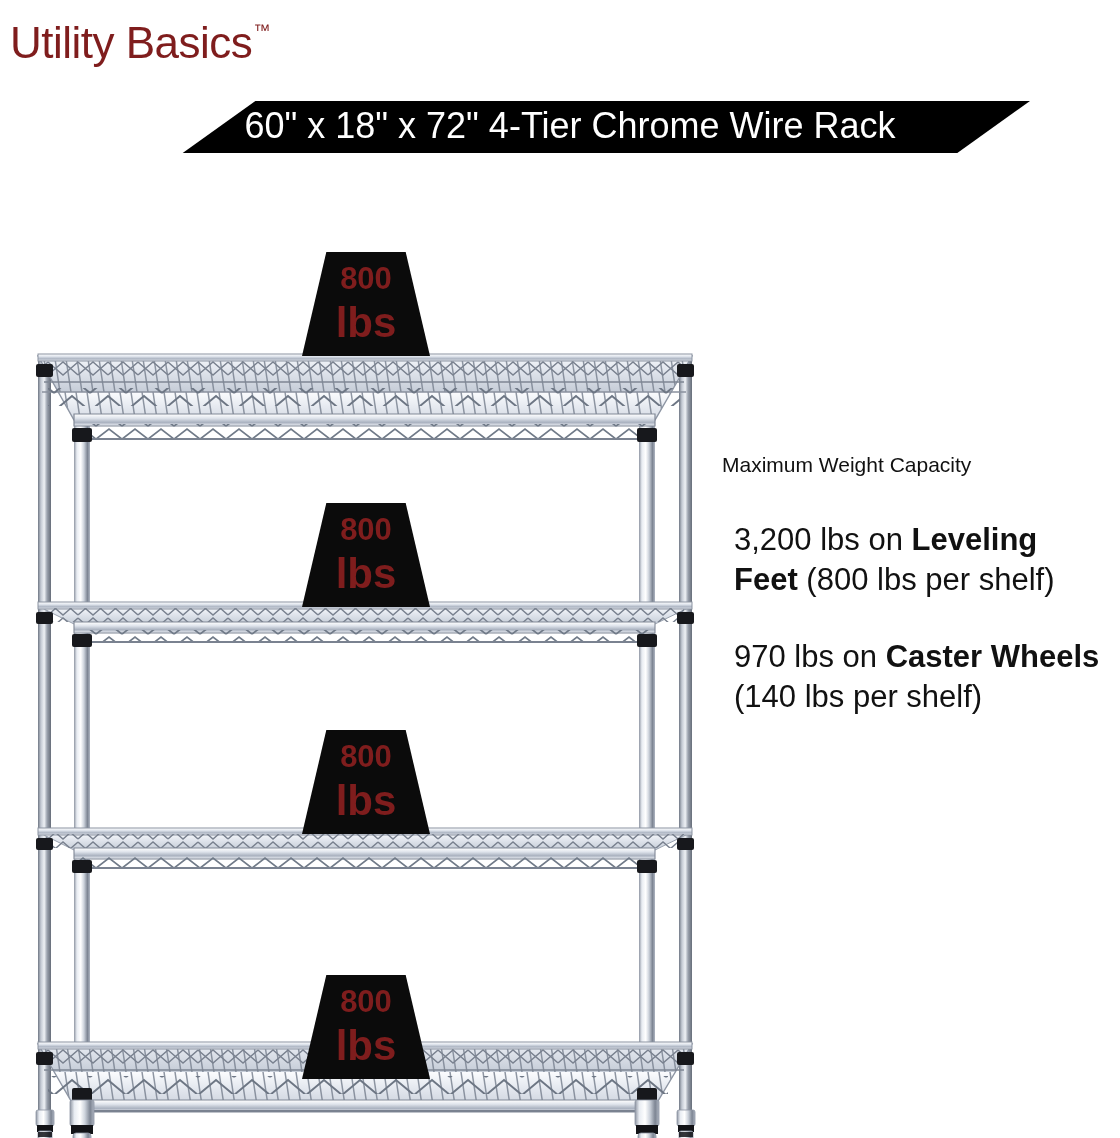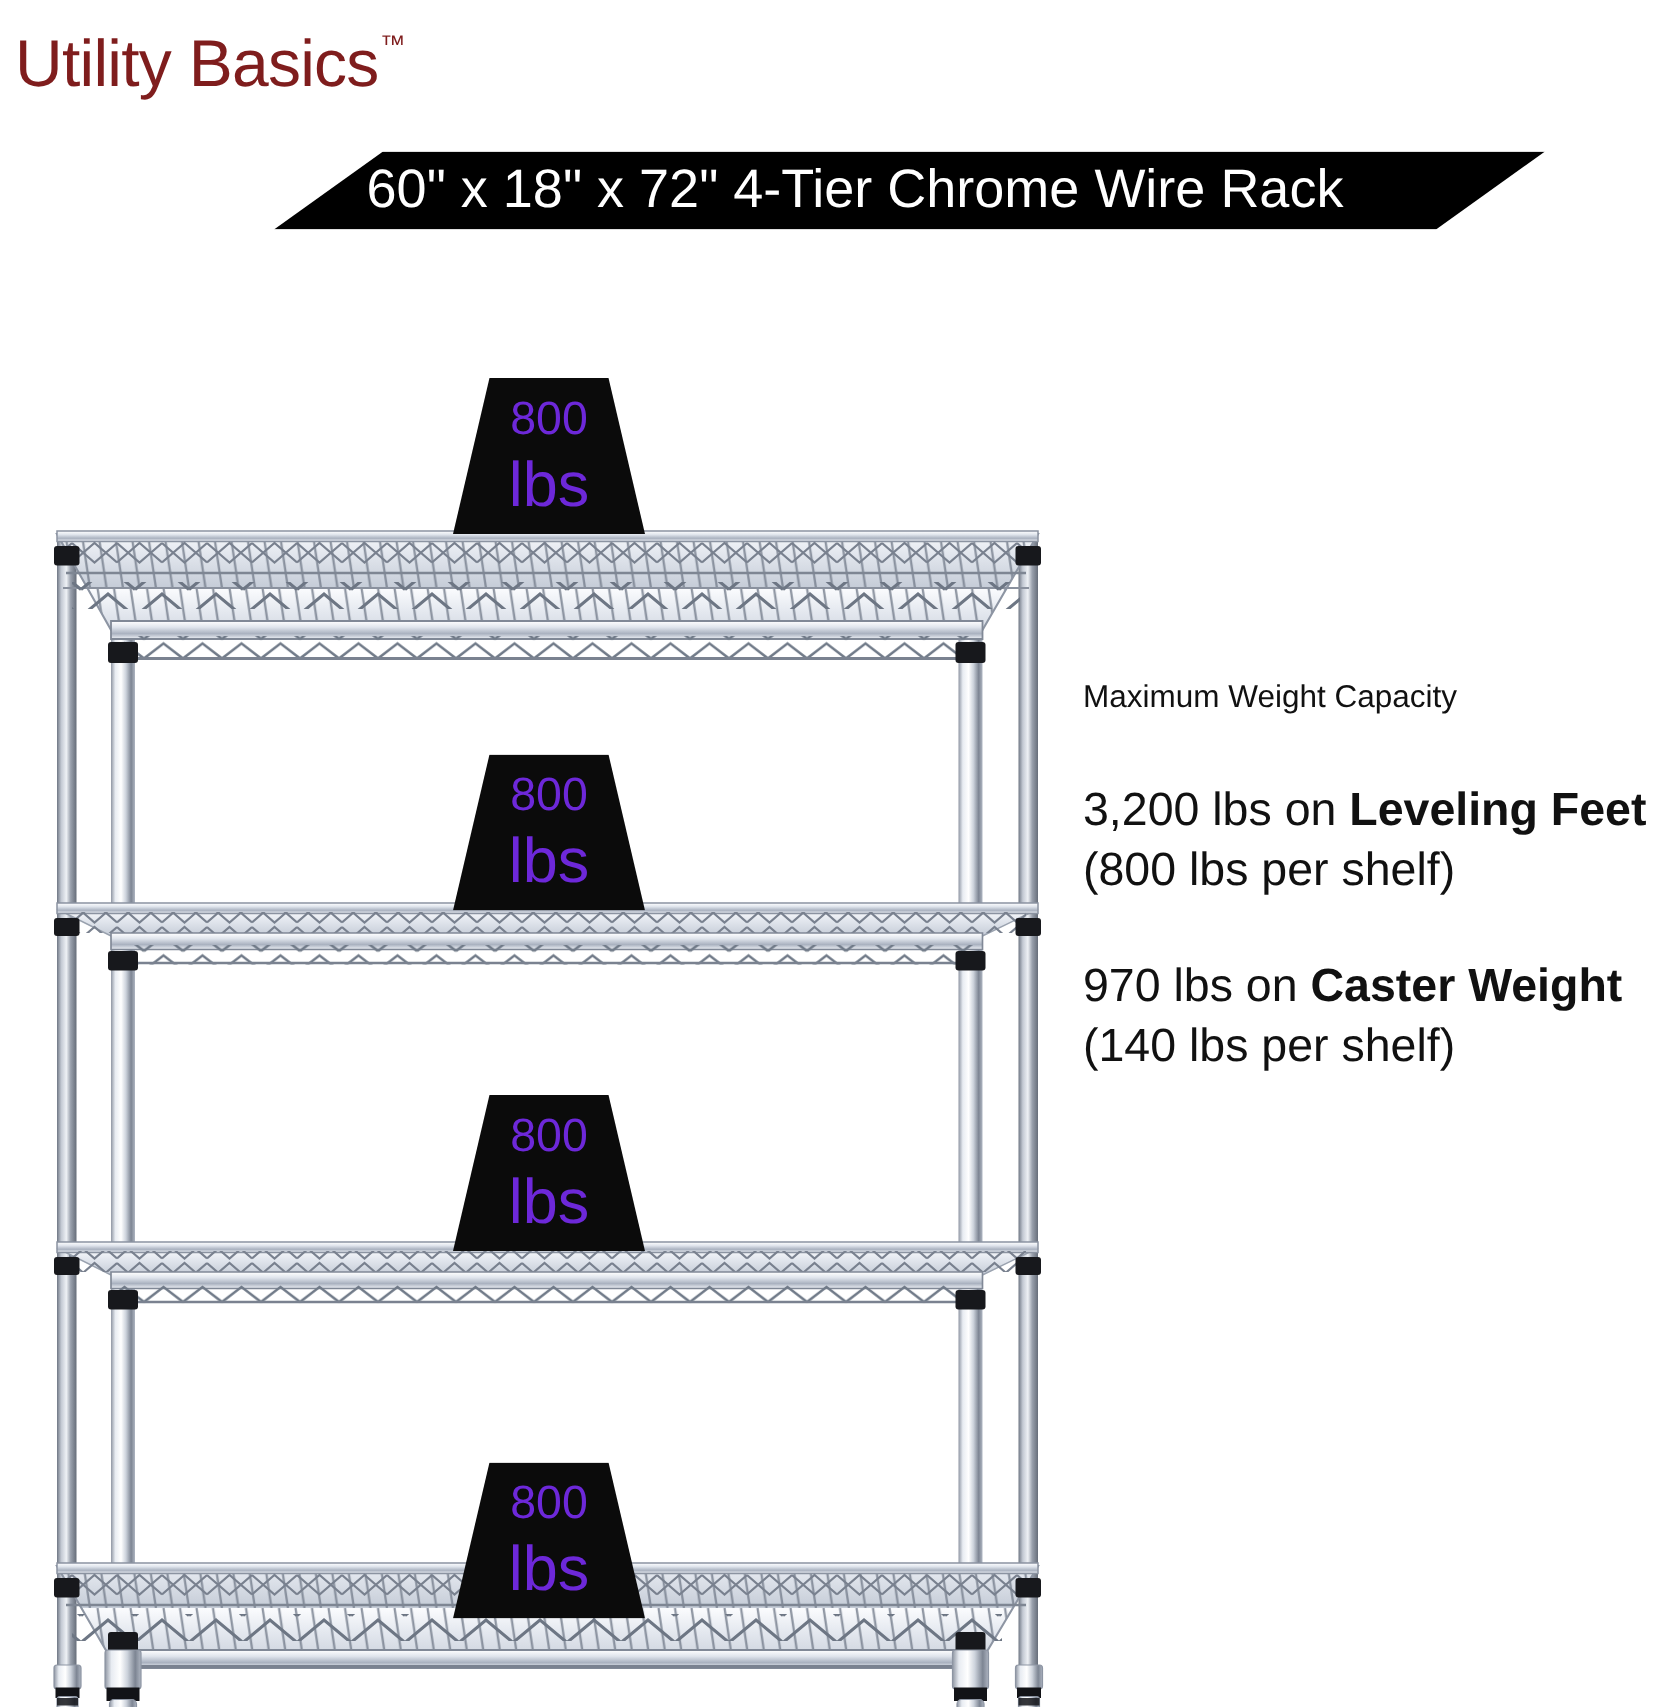--- a/index.html
+++ b/index.html
@@ -91,22 +91,22 @@
     background: #0b0b0b;
     clip-path: polygon(19% 0%, 81% 0%, 100% 100%, 0% 100%);
   }
   .callout .cal-lines {
     position: absolute;
     inset: 0;
     display: flex;
     flex-direction: column;
     justify-content: center;
     align-items: center;
-    color: #6d28d9;
-    font-weight: 400;
+    color: #7f1d1d;
+    font-weight: 700;
     line-height: 1.02;
   }
   .callout .cal-value {
     font-size: 31px;
     letter-spacing: 0px;
   }
   .callout .cal-unit {
     font-size: 42px;
     margin-top: 8px;
     letter-spacing: 0px;
@@ -128,21 +128,21 @@
     font-weight: 400;
     line-height: 1.24;
     color: #111111;
     margin: 0;
   }
   #info-panel .info-para {
     font-size: 31px;
     font-weight: 400;
     line-height: 1.28;
     color: #111111;
-    margin: 0;
+    margin: 12px;
   }
   #info-panel .info-para b { font-weight: 700; }
   #info-spec-1 { margin-top: 42px !important; }
   #info-spec-2 { margin-top: 38px !important; }
 </style>
 </head>
 <body>
 
 <div id="brand-logo">
   <span>Utility Basics</span><span class="tm">™</span>
@@ -337,15 +337,15 @@
 </div>
 
 <div id="info-panel">
   <p class="info-heading">Maximum Weight Capacity</p>
 
   <p class="info-para" id="info-spec-1">
     <span>3,200 lbs on </span><b>Leveling Feet</b><span> (800 lbs per shelf)</span>
   </p>
 
   <p class="info-para" id="info-spec-2">
-    <span>970 lbs on </span><b>Caster Weight</b><span> (140 lbs per shelf)</span>
+    <span>970 lbs on </span><b>Caster Wheels</b><span> (140 lbs per shelf)</span>
   </p>
 </div>
 
 </body></html>

